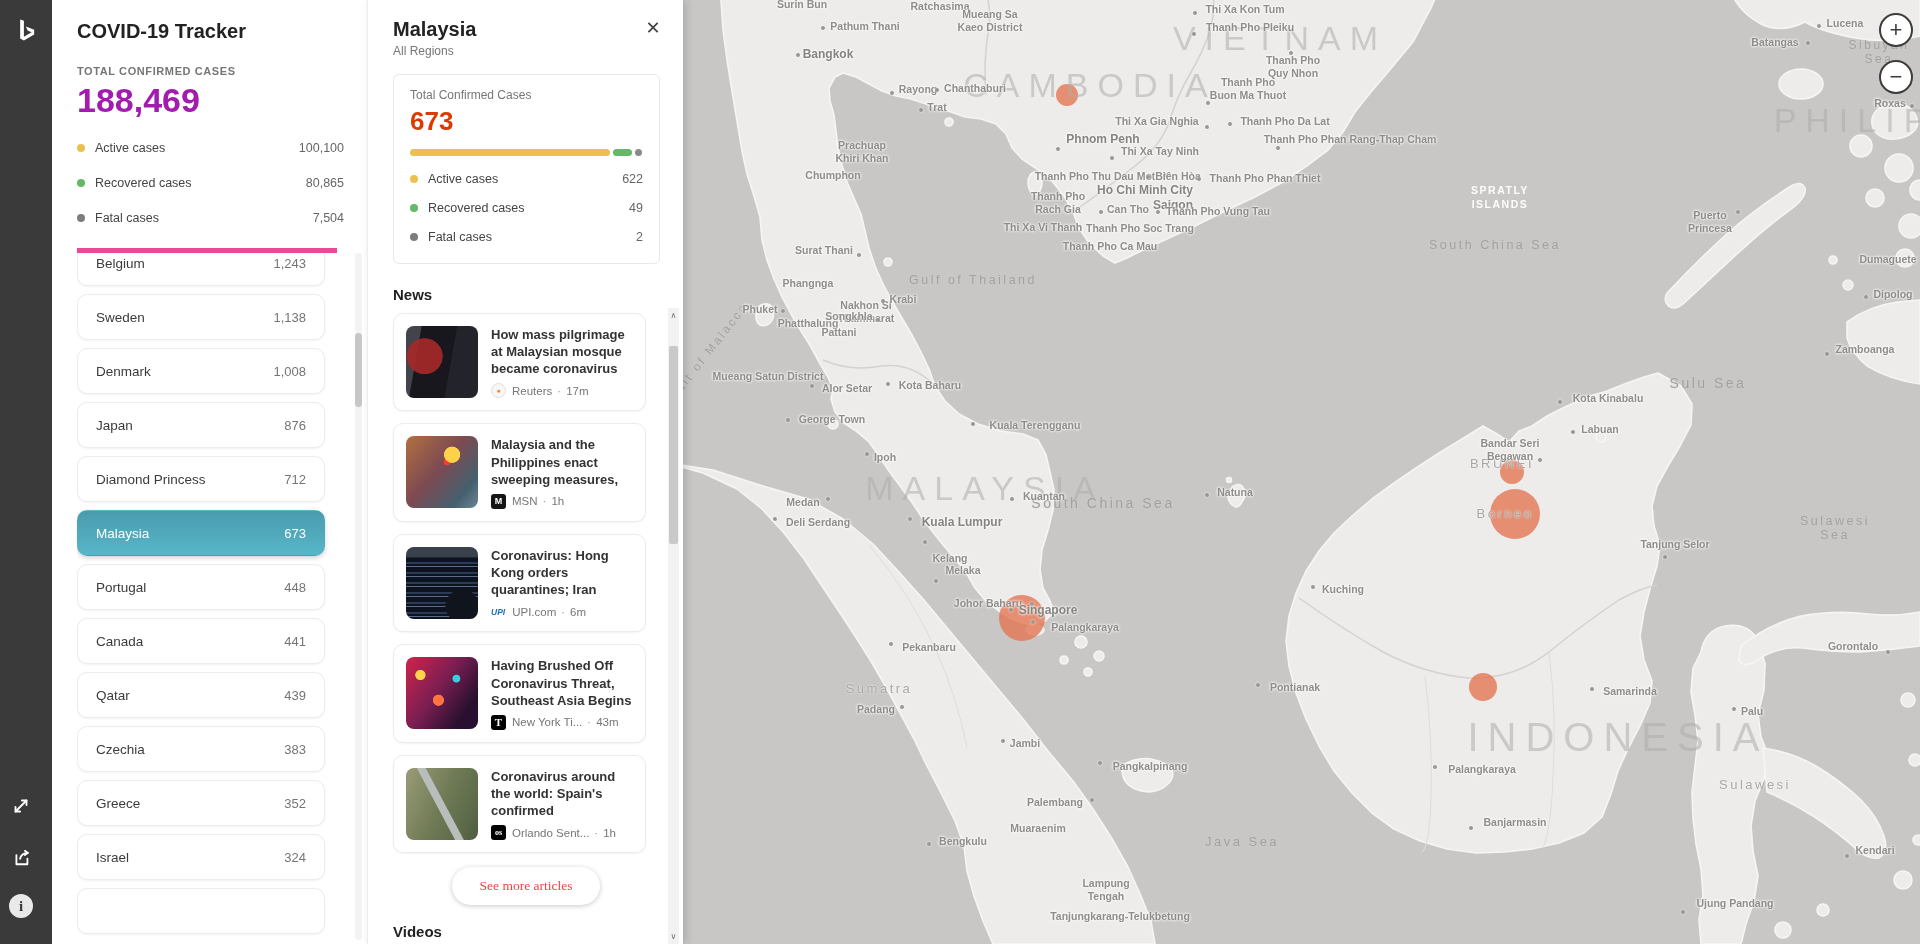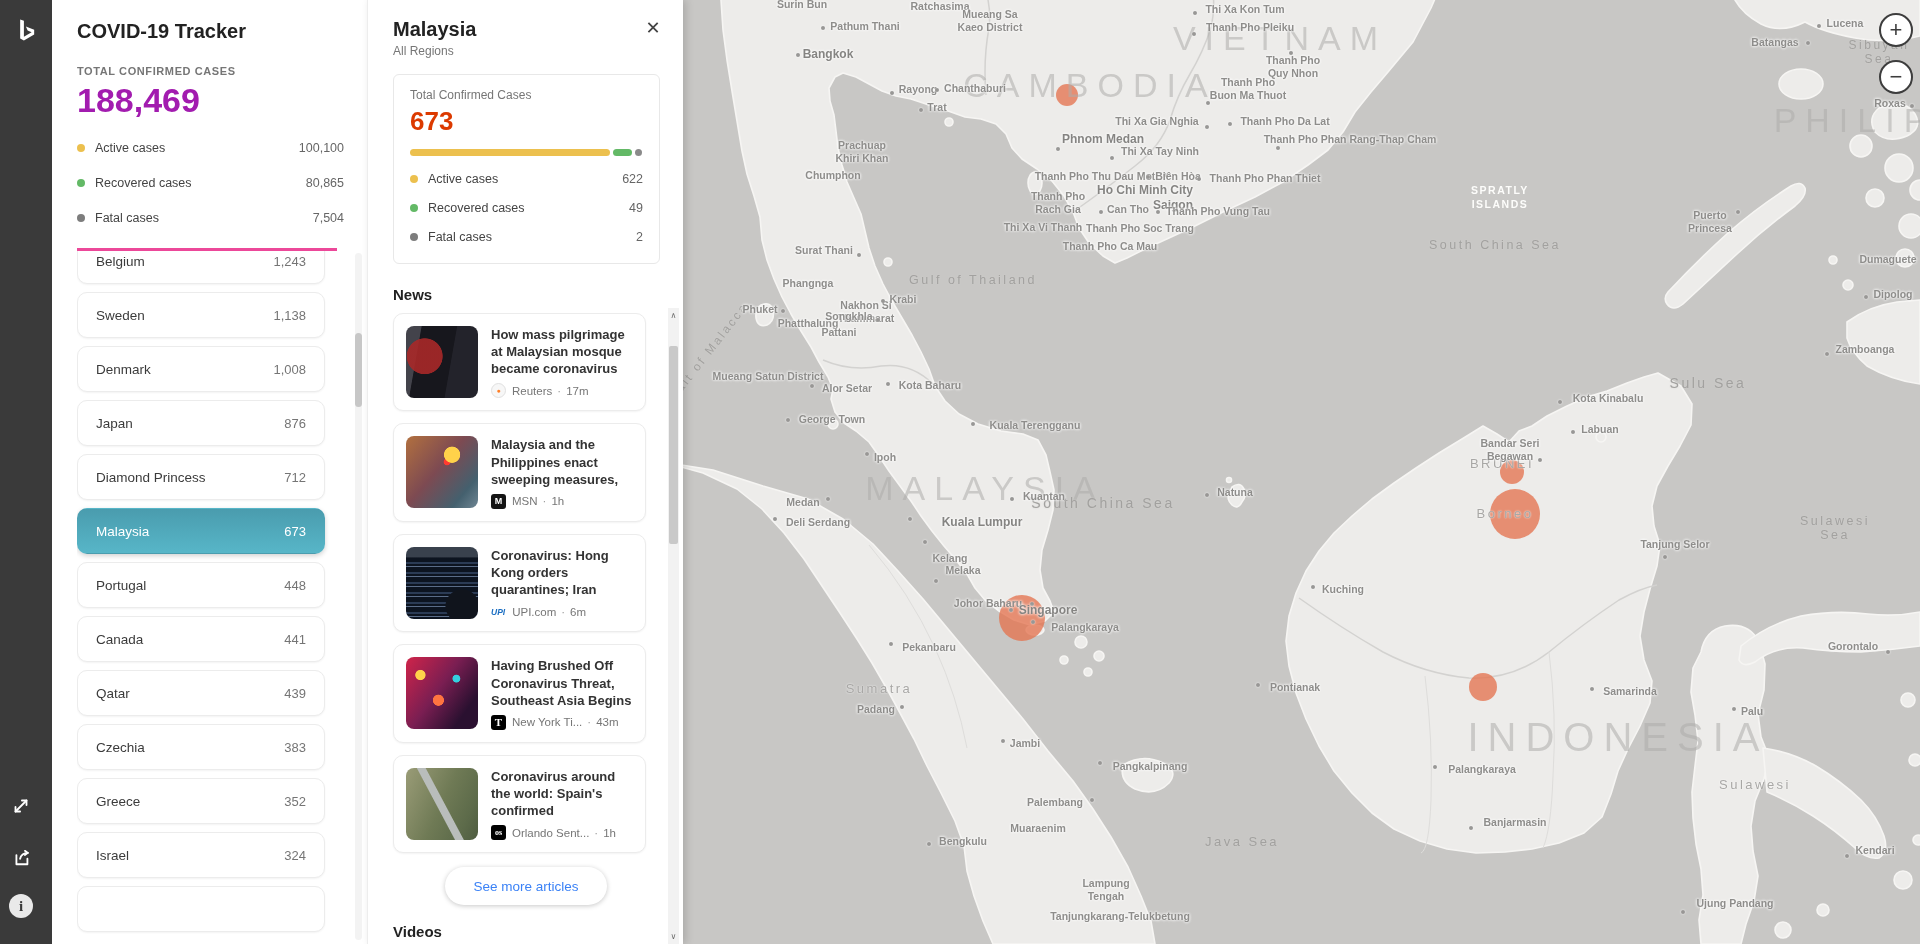--- a/index.html
+++ b/index.html
@@ -44,21 +44,21 @@
   #list-panel .inner { padding:20px 0 0 25px; }
   .app-title { font-size:20px; font-weight:bold; color:#222; }
   .totals-heading { margin-top:22px; font-size:11px; font-weight:bold; letter-spacing:.6px; color:#767676; }
   .totals-value { margin-top:4px; font-size:34px; font-weight:bold; color:#a21caf; }
   .legend { width:267px; margin-top:10px; }
   .legend-row { display:flex; align-items:center; height:35px; font-size:12.5px; color:#444; }
   .dot { width:8px; height:8px; border-radius:50%; margin-right:10px; flex:none; }
   .dot.active { background:#ecc04e; } .dot.recovered { background:#63b966; } .dot.fatal { background:#7d7d7d; }
   .legend-row .val { margin-left:auto; color:#666; }
   #country-viewport { position:absolute; left:25px; top:248px; bottom:0; width:260px;
-    overflow:hidden; border-top:3px solid #ec4899;text-align:center; }
+    overflow:hidden; border-top:5px solid #ec4899;text-align:center; }
   #country-list { margin-top:-13px; width:248px; }
   .country-row { height:46px; margin-bottom:8px; border:1px solid #ececec; border-radius:10px;
     background:#fff; box-shadow:0 1px 2px rgba(0,0,0,.05); display:flex; align-items:center;
     padding:0 18px; font-size:13.5px; color:#3b3b3b; cursor:pointer; }
   .country-row .cval { margin-left:auto; color:#757575; font-size:13px; }
   .country-row.selected { background:linear-gradient(180deg,#4a9cae,#57b6c8); border-color:transparent;
     color:#fff; box-shadow:0 2px 5px rgba(0,0,0,.18); }
   .country-row.selected .cval { color:#fff; }
   #list-scrollbar { position:absolute; right:5px; top:253px; bottom:4px; width:7px;
     background:#f3f3f3; border-radius:4px; }
@@ -94,22 +94,22 @@
   .art-meta { display:flex; align-items:center; margin-top:6px; font-size:11.5px; color:#767676; }
   .fav { width:15px; height:15px; border-radius:3px; margin-right:6px; display:inline-flex;
     align-items:center; justify-content:center; font-weight:bold; flex:none; }
   .fav.reuters { background:#f7f7f7; border:1px solid #e0e0e0; border-radius:50%; color:#ff7f27; font-size:7px; }
   .fav.msn { background:#141414; color:#fff; font-size:9px; }
   .fav.upi { background:none; color:#1b6ec2; font-size:8.5px; font-style:italic; width:auto; padding-right:1px; }
   .fav.nyt { background:#000; color:#fff; font-family:"Liberation Serif",serif; font-size:11px; }
   .fav.orlando-sentinel { background:#000; color:#fff; font-family:"Liberation Serif",serif; font-size:8px; }
   .art-sep { margin:0 5px; color:#9a9a9a; }
   .more-btn { display:block; margin:14px auto 0 auto; padding:0 28px; height:38px; border:none;
-    border-radius:20px; background:#fff; box-shadow:0 1px 5px rgba(0,0,0,.22); color:#3b82f6;
-    font-size:13.5px; font-family:Liberation Sans, sans-serif; cursor:pointer; }
+    border-radius:20px; background:#fff; box-shadow:0 1px 5px rgba(0,0,0,.22); color:#ef4444;
+    font-size:13.5px; font-family:Liberation Serif, serif; cursor:pointer; }
   .videos-heading { margin-top:18px; font-size:15px; font-weight:bold; color:#222; }
   #news-scrollbar { position:absolute; right:4px; top:308px; bottom:0; width:11px; background:#f2f2f2; }
   #news-scrollbar .arrow { position:absolute; left:0; width:11px; height:13px; font-size:8px;
     color:#6d6d6d; text-align:center; line-height:13px; cursor:pointer; }
   #news-arrow-up { top:1px; } #news-arrow-down { bottom:1px; }
   #news-scroll-thumb { position:absolute; top:38px; left:1px; width:9px; height:198px;
     background:#c9c9c9; border-radius:2px; cursor:pointer; }
 
   
   .thumb.mosque-night { background:
@@ -268,21 +268,21 @@
         <span class="lbl lbl-city" style="left: 164px; top: 389px; transform: translate(-50%, -50%);">Alor Setar</span>
         <div class="city-dot" style="left: 129px; top: 386px;"></div>
         <span class="lbl lbl-city" style="left: 149px; top: 420px; transform: translate(-50%, -50%);">George Town</span>
         <div class="city-dot" style="left: 105px; top: 420px;"></div>
         <span class="lbl lbl-city" style="left: 352px; top: 426px; transform: translate(-50%, -50%);">Kuala Terengganu</span>
         <div class="city-dot" style="left: 290px; top: 424px;"></div>
         <span class="lbl lbl-city" style="left: 202px; top: 458px; transform: translate(-50%, -50%);">Ipoh</span>
         <div class="city-dot" style="left: 184px; top: 454px;"></div>
         <span class="lbl lbl-city" style="left: 361px; top: 497px; transform: translate(-50%, -50%);">Kuantan</span>
         <div class="city-dot" style="left: 329px; top: 499px;"></div>
-        <span class="lbl lbl-city big" style="left: 279px; top: 522px; transform: translate(-50%, -50%); margin-left: 20px;">Kuala Lumpur</span>
+        <span class="lbl lbl-city big" style="left: 279px; top: 522px; transform: translate(-50%, -50%);">Kuala Lumpur</span>
         <div class="city-dot" style="left: 227px; top: 519px;"></div>
         <span class="lbl lbl-city" style="left: 267px; top: 559px; transform: translate(-50%, -50%);">Kelang</span>
         <div class="city-dot" style="left: 242px; top: 542px;"></div>
         <span class="lbl lbl-city" style="left: 280px; top: 571px; transform: translate(-50%, -50%);">Melaka</span>
         <div class="city-dot" style="left: 253px; top: 581px;"></div>
         <span class="lbl lbl-city" style="left: 305px; top: 604px; transform: translate(-50%, -50%);">Johor Baharu</span>
         <div class="city-dot" style="left: 349px; top: 604px;"></div>
         <span class="lbl lbl-city big" style="left: 365px; top: 610px; transform: translate(-50%, -50%);">Singapore</span>
         <div class="city-dot" style="left: 328px; top: 610px;"></div>
         <span class="lbl lbl-city" style="left: 402px; top: 628px; transform: translate(-50%, -50%);">Palangkaraya</span>
@@ -345,21 +345,21 @@
         <div class="city-dot" style="left: 608px; top: 53px;"></div>
         <span class="lbl lbl-city" style="left: 565px; top: 89px; transform: translate(-50%, -50%);">Thanh Pho
 Buon Ma Thuot</span>
         <div class="city-dot" style="left: 525px; top: 103px;"></div>
         <span class="lbl lbl-city" style="left: 602px; top: 122px; transform: translate(-50%, -50%);">Thanh Pho Da Lat</span>
         <div class="city-dot" style="left: 547px; top: 124px;"></div>
         <span class="lbl lbl-city" style="left: 667px; top: 140px; transform: translate(-50%, -50%);">Thanh Pho Phan Rang-Thap Cham</span>
         <div class="city-dot" style="left: 595px; top: 148px;"></div>
         <span class="lbl lbl-city" style="left: 474px; top: 122px; transform: translate(-50%, -50%);">Thi Xa Gia Nghia</span>
         <div class="city-dot" style="left: 524px; top: 127px;"></div>
-        <span class="lbl lbl-city big" style="left: 420px; top: 139px; transform: translate(-50%, -50%);">Phnom Medan</span>
+        <span class="lbl lbl-city big" style="left: 420px; top: 139px; transform: translate(-50%, -50%);">Phnom Penh</span>
         <div class="city-dot" style="left: 375px; top: 149px;"></div>
         <span class="lbl lbl-city" style="left: 477px; top: 152px; transform: translate(-50%, -50%);">Thi Xa Tay Ninh</span>
         <div class="city-dot" style="left: 429px; top: 158px;"></div>
         <span class="lbl lbl-city" style="left: 412px; top: 177px; transform: translate(-50%, -50%);">Thanh Pho Thu Dau Mot</span>
         <div class="city-dot" style="left: 482px; top: 175px;"></div>
         <span class="lbl lbl-city" style="left: 495px; top: 177px; transform: translate(-50%, -50%);">Biên Hòa</span>
         <div class="city-dot" style="left: 465px; top: 177px;"></div>
         <span class="lbl lbl-city" style="left: 582px; top: 179px; transform: translate(-50%, -50%);">Thanh Pho Phan Thiet</span>
         <div class="city-dot" style="left: 516px; top: 179px;"></div>
         <span class="lbl lbl-city big" style="left: 462px; top: 198px; transform: translate(-50%, -50%); text-align: right;">Ho Chi Minh City

